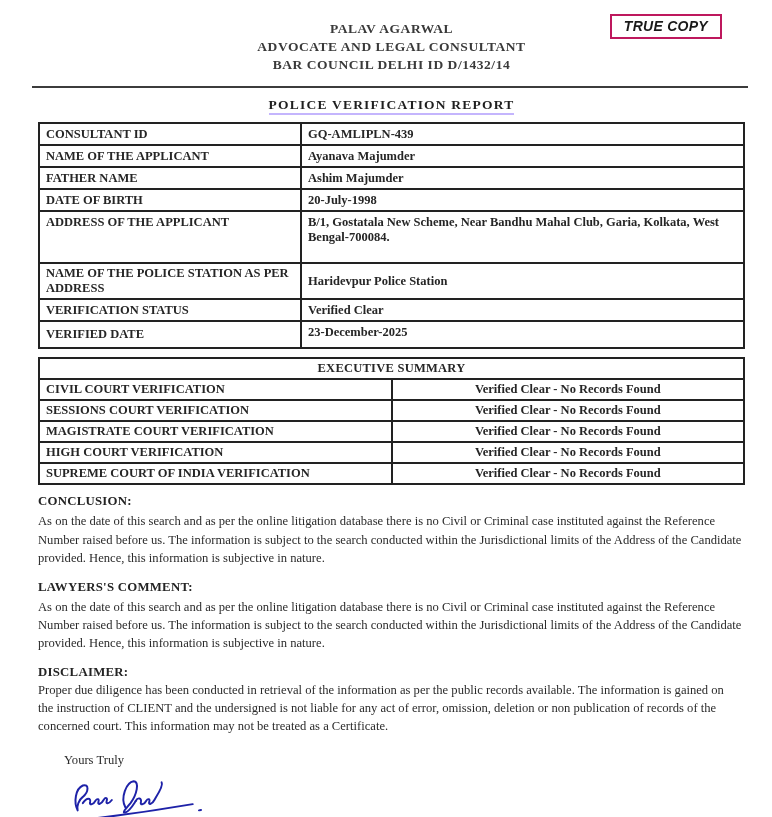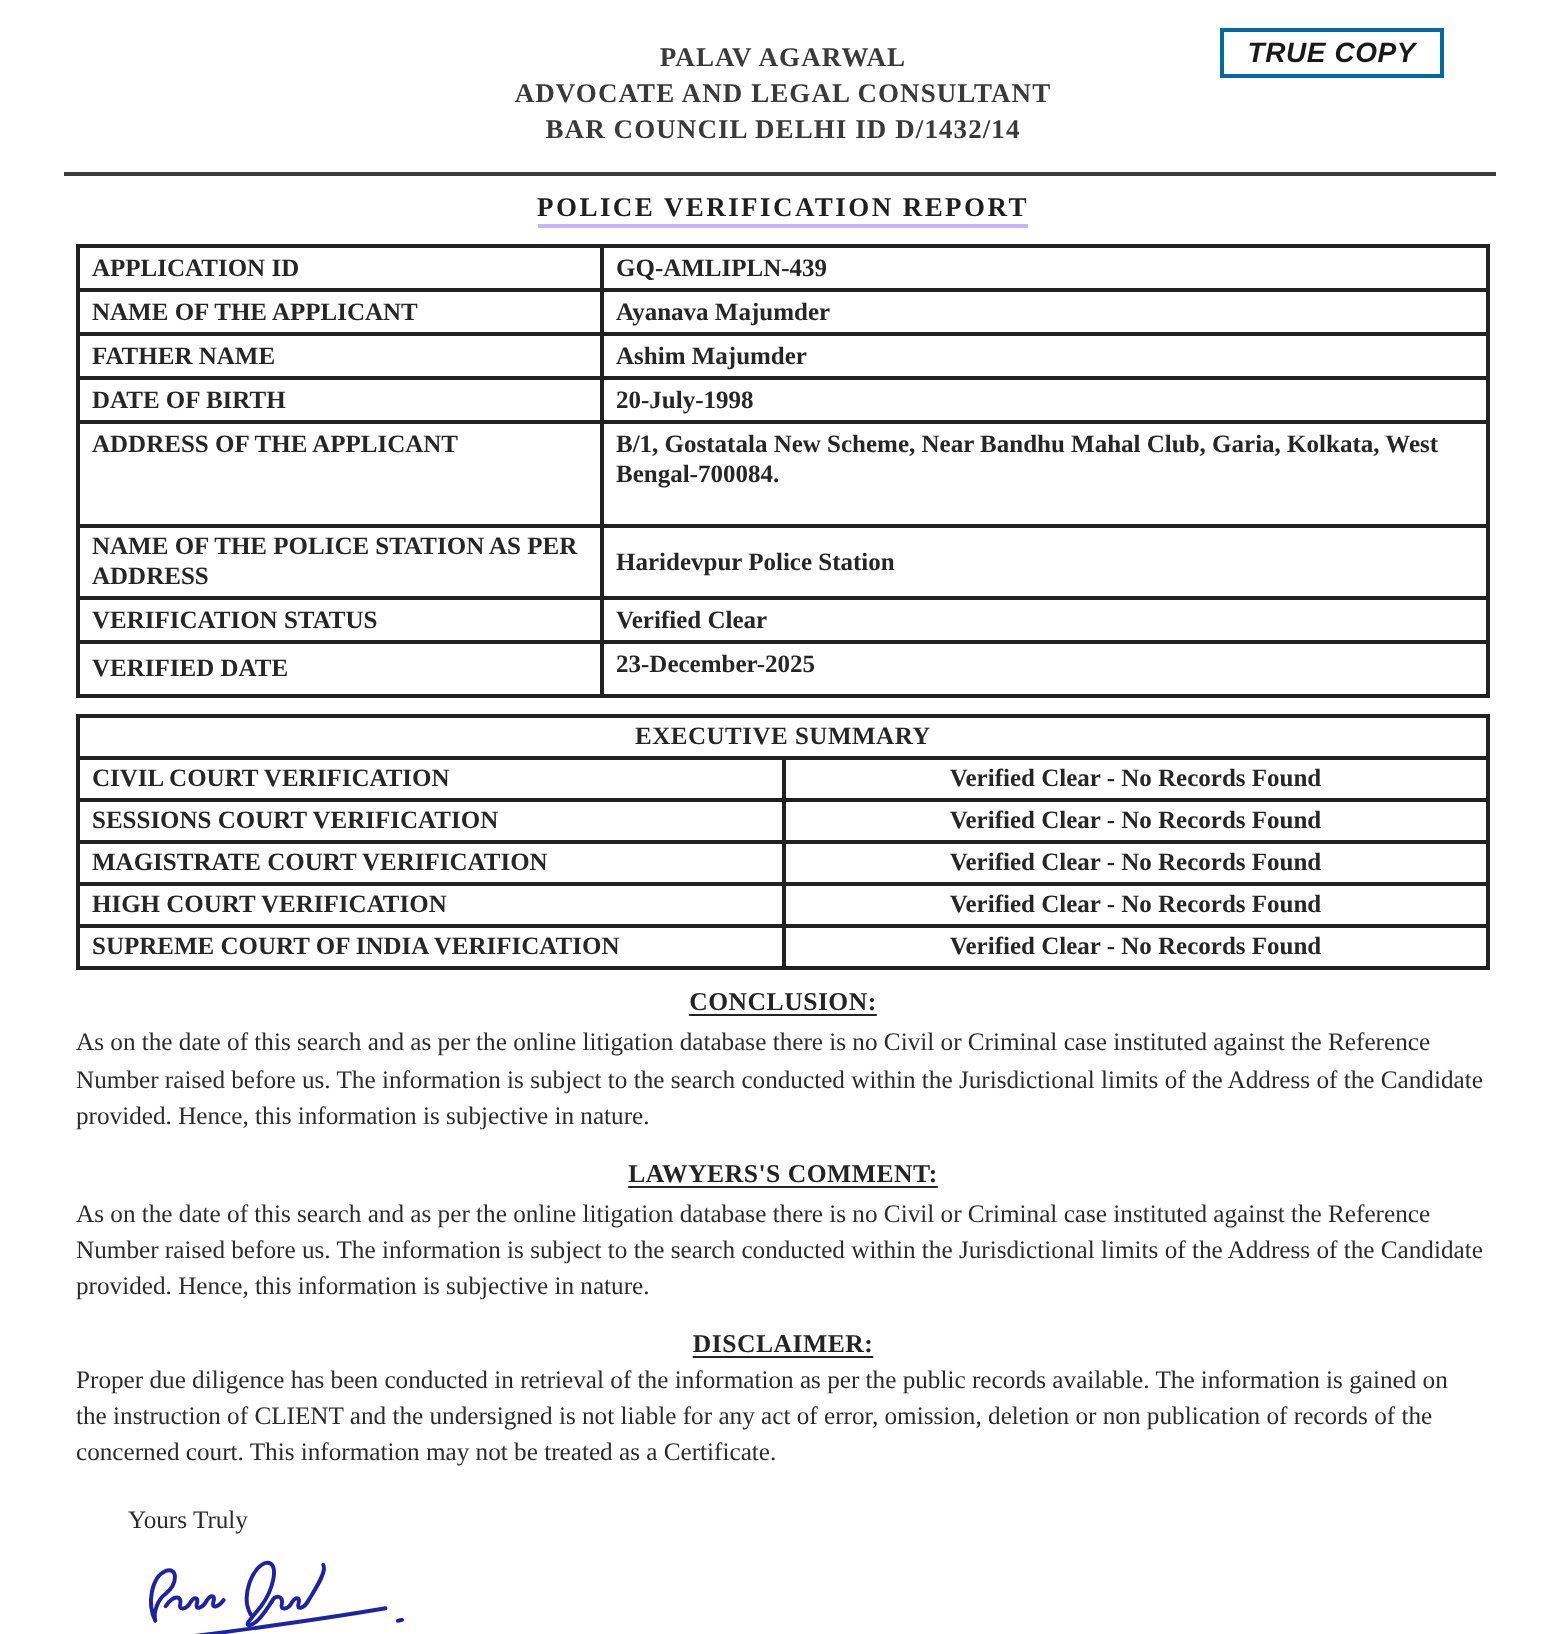--- a/index.html
+++ b/index.html
@@ -3,21 +3,21 @@
 <meta charset="utf-8">
 <style>
   * { margin:0; padding:0; box-sizing:border-box; }
   html,body { width:772px; height:817px; background:#ffffff; overflow:hidden; }
   body { font-family:"Liberation Serif", serif; color:#1f1f1f; }
   .page { position:relative; width:772px; height:817px; padding:14px 27px 0 38px; }
 
   
   .letterhead { text-align:center; line-height:1.32; padding-top:6px; }
   .lh-line { font-weight:bold; font-size:13.5px; letter-spacing:0.04em; color:#3a3a3a; }
-  .stamp { position:absolute; top:14px; right:50px; border:2px solid #0369a1;
+  .stamp { position:absolute; top:14px; right:50px; border:2px solid #be185d;
            padding:2px 12px 3px; font-family:"Liberation Sans", sans-serif;
            font-weight:bold; font-style:italic; font-size:14px; color:#1a1a1a;
            letter-spacing:0.02em; background:#fff; }
   .rule { border:none; border-top:2px solid #3c3c3c; margin:13px 0 7px -6px; width:716px; }
 
   .report-title { text-align:center; margin:2px 0 9px; }
   .report-title span { font-weight:bold; font-size:13.5px; letter-spacing:0.09em;
            border-bottom:2px solid #c4b5fd; padding-bottom:1px; }
 
   
@@ -32,22 +32,22 @@
   .details tr.vdate td { height:27px;border-radius:13px; }
   .details tr.vdate td.val { vertical-align:top; padding-top:3px; }
 
   .exec { margin-top:8px;padding-left:40px; }
   .exec td.hdr { text-align:center; height:19px; font-size:12.5px; letter-spacing:0.02em; }
   .exec td.lbl { width:270px; height:21px; }
   .exec td.val { text-align:center; }
 
   
   .section { margin-top:9px; }
-  .sec-heading { font-weight:bold; font-size:12.8px; text-decoration:underline;
-           text-underline-offset:2px; letter-spacing:0.02em; margin-bottom:3px; color:#242424;text-align:center; }
+  .sec-heading { font-weight:bold; font-size:12.8px; 
+           text-underline-offset:2px; letter-spacing:0.02em; margin-bottom:3px; color:#242424; }
   .sec-body { font-size:12.6px; line-height:1.44; color:#2b2b2b; width:704px; }
   .section.tight { margin-top:13px; }
   .section.disclaimer .sec-heading { margin-bottom:1px; }
 
   
   .signoff { margin-top:17px; }
   .closing { font-size:12.6px; margin-left:26px; color:#2b2b2b; }
   .signature-wrap { margin:4px 0 0 22px; height:56px; }
 </style>
 </head>
@@ -65,21 +65,21 @@
 
   <hr class="rule">
 
   <div class="report-title">
     <span>POLICE VERIFICATION REPORT</span>
   </div>
 
   <table class="details">
     <tbody>
       <tr class="std">
-        <td class="lbl">APPLICATION ID</td>
+        <td class="lbl">CONSULTANT ID</td>
         <td class="val">GQ-AMLIPLN-439</td>
       </tr>
       <tr class="std">
         <td class="lbl">NAME OF THE APPLICANT</td>
         <td class="val">Ayanava Majumder</td>
       </tr>
       <tr class="std">
         <td class="lbl">FATHER NAME</td>
         <td class="val">Ashim Majumder</td>
       </tr>

